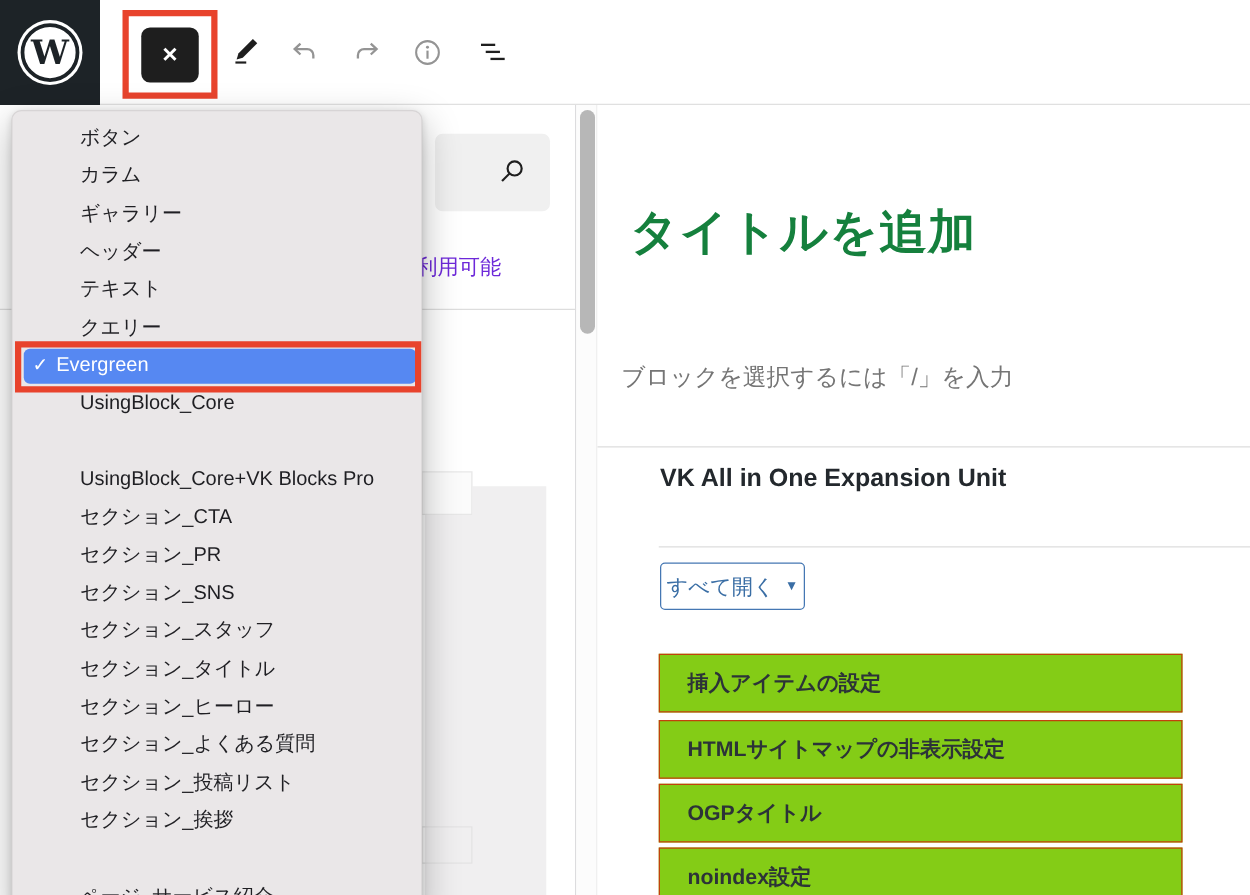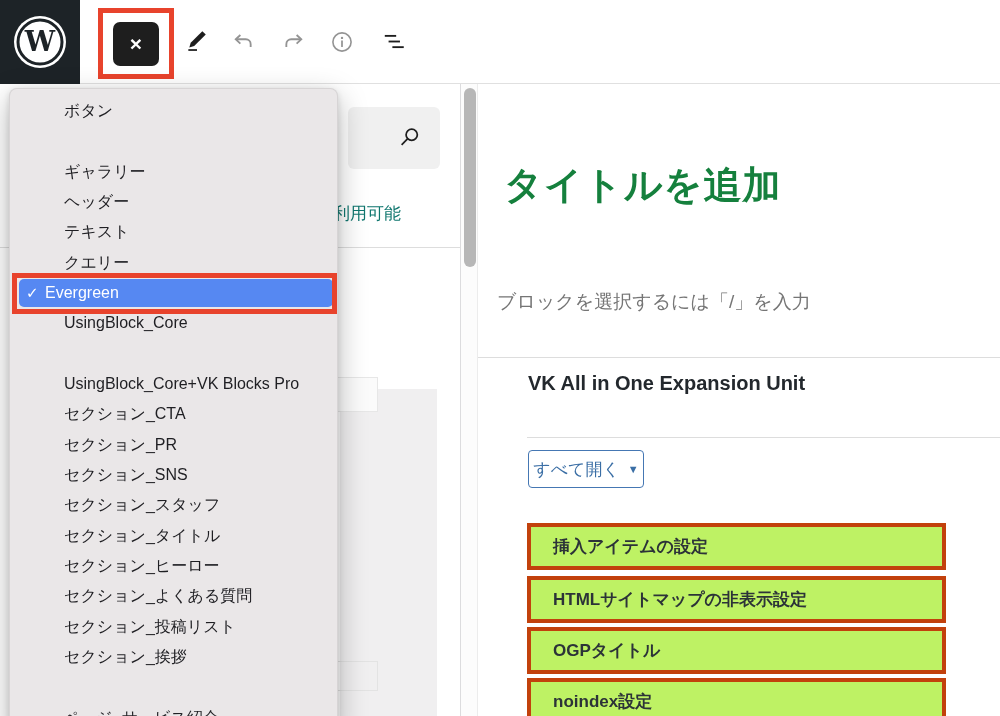--- a/index.html
+++ b/index.html
@@ -22,21 +22,21 @@
   #toggle-btn { width:46px; height:44px; background:#1e1e1e; border:none; border-radius:7px;
     color:#fff; font-size:21px; line-height:44px; text-align:center; cursor:pointer;
     font-weight:bold; }
 
   
   #left-panel { position:absolute; left:0; top:84px; width:461px; height:632px;
     background:#fff; border-right:1px solid #dcdcde; }
   #search-box { position:absolute; left:348px; top:23px; width:92px; height:62px;
     background:#f0f0f0; border-radius:6px; }
   #search-box svg { position:absolute; right:18px; top:18px; }
-  #tab-label { position:absolute; left:333px; top:118px; font-size:17px; color:#0f766e; }
+  #tab-label { position:absolute; left:333px; top:118px; font-size:17px; color:#6d28d9; }
   #panel-divider { position:absolute; left:0; top:163px; width:461px; height:1px; background:#ddd; }
   #pattern-block { position:absolute; left:340px; top:305px; width:97px; height:327px;
     background:#f0eff0; }
   .pattern-ph-a { position:absolute; left:337px; top:293px; width:41px; height:35px;
     background:#fbfbfb; border:1px solid #e7e7e7; }
   .pattern-ph-b { position:absolute; left:337px; top:577px; width:41px; height:30px;
     border:1px solid #e3e3e3; }
 
   
   #scroll-track { position:absolute; left:461px; top:84px; width:17px; height:632px;
@@ -55,21 +55,21 @@
   
   #metabox-title { position:absolute; left:50px; top:288px; font-size:20px; font-weight:bold;
     color:#23282d; white-space:nowrap; }
   #metabox-hr { position:absolute; left:49px; top:353px; width:473px; height:1px; background:#ddd; }
   #expand-btn { position:absolute; left:50px; top:366px; width:116px; height:38px;
     background:#fff; border:1px solid #4577b3; border-radius:4px; color:#3a6ea5;
     font-size:17px; cursor:pointer; display:flex; align-items:center; justify-content:center;
     gap:8px; font-family:inherit; }
   #expand-btn .caret { font-size:11px; }
   .panel-row { position:absolute; left:49px; width:419px; height:47px;
-    background:#bef264; border:4px solid #c2410c; display:flex; align-items:center;
+    background:#84cc16; border:1px solid #c2410c; display:flex; align-items:center;
     padding-left:22px; font-size:17px; font-weight:bold; color:#2c3338; cursor:pointer;
     white-space:nowrap; }
 
   
   #dropdown-menu { position:absolute; left:9px; top:88px; width:329px; height:645px;
     background:#eae7e8; border:1px solid rgba(0,0,0,0.08);
     border-radius:8px 8px 0 0;
     box-shadow:0 10px 30px rgba(0,0,0,0.28), 0 2px 6px rgba(0,0,0,0.12); z-index:50; }
   .menu-item { position:absolute; left:0; width:329px; height:30px; line-height:30px;
     padding-left:54px; font-size:16px; color:#1f1f23; cursor:default; white-space:nowrap; }
@@ -158,20 +158,21 @@
     </button>
 
     <div class="panel-row" style="top:439px">挿入アイテムの設定</div>
     <div class="panel-row" style="top:492px">HTMLサイトマップの非表示設定</div>
     <div class="panel-row" style="top:543px">OGPタイトル</div>
     <div class="panel-row" style="top:594px">noindex設定</div>
   </div>
 
   <div id="dropdown-menu">
     <div class="menu-item" style="top:7px">ボタン</div>
+    <div class="menu-item" style="top:37px">カラム</div>
     <div class="menu-item" style="top:68px">ギャラリー</div>
     <div class="menu-item" style="top:128px">テキスト</div>
     <div class="menu-item" style="top:98px">ヘッダー</div>
     <div class="menu-item" style="top:159px">クエリー</div>
 
     <div class="menu-item selected">
       <span class="check">✓</span>
       <span>Evergreen</span>
     </div>
     <div id="menu-red-frame"></div>

